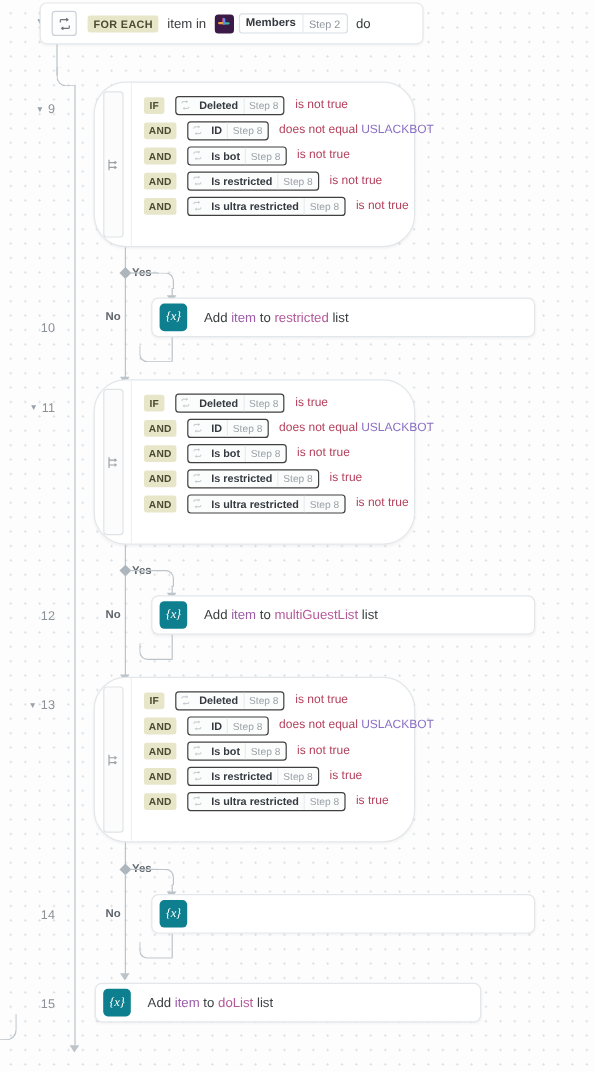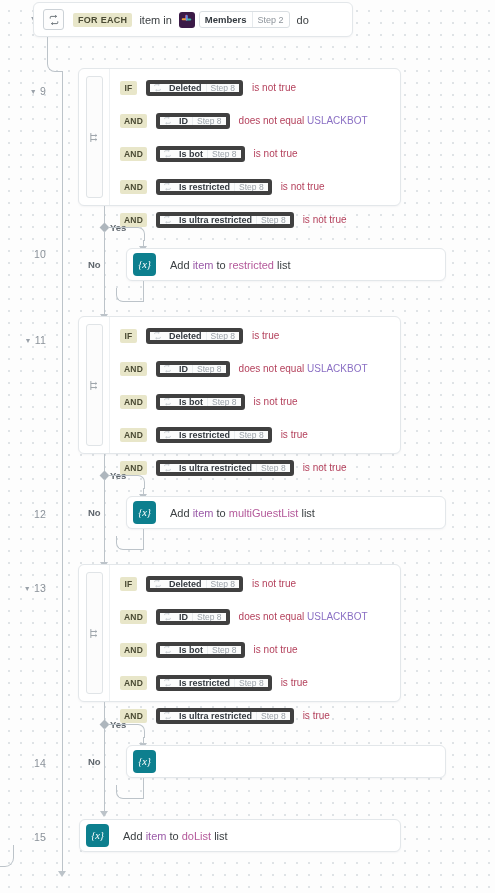--- a/index.html
+++ b/index.html
@@ -113,21 +113,21 @@
     white-space: nowrap;
   }
   .token-pill .tk-step {
     font-size: 9px; color: #8d949b;
     padding: 0 5px; display: flex; align-items: center;
     border-left: 1px solid #e6eaed;
     white-space: nowrap;
   }
 
   
-  .cond-card { left: 78px; width: 323px; display: flex; }
+  .cond-card { left: 78px; width: 268px; display: flex; border-radius: 27px; }
   .cond-rail {
     width: 31px;
     border-right: 1px solid #eef1f3;
     display: flex; align-items: center; justify-content: center;
     flex: none;
   }
   .cond-rail-inner {
     width: 17px;
     border: 1px solid #e0e4e7;
     border-radius: 3px;
@@ -135,39 +135,39 @@
     margin: 7px 0;
     align-self: stretch;
     display: flex; align-items: center; justify-content: center;
   }
   .cond-body { flex: 1; padding: 8px 0 7px 10px; }
 
   .cond-row {
     display: flex; align-items: center;
     height: 21px; margin-bottom: 0;
   }
-  .cond-row + .cond-row { margin-top: 12px; }
+  .cond-row + .cond-row { margin-top: 0; }
 
   .op-badge {
     background: #e8e6c9;
     color: #4a4a33;
     font-size: 8.5px;
     font-weight: bold;
     letter-spacing: .2px;
     min-width: 24px;
     text-align: center;
     padding: 2px 4px;
     border-radius: 2px;
     flex: none;
   }
   .op-badge.if-badge { min-width: 17px; }
 
   .var-pill {
     display: inline-flex; align-items: stretch;
-    border: 4px solid #404040;
+    border: 1px solid #404040;
     border-radius: 3px;
     background: #fbfcfc;
     overflow: hidden;
     margin-left: 9px;
     height: 16px;
     flex: none;
   }
   .var-pill .vp-ico {
     display: flex; align-items: center; justify-content: center;
     width: 15px;
@@ -413,21 +413,21 @@
 <div class="vline" style="left:104px; top:206px; height:22px;"></div>
 <div class="diamond" style="left:101px; top:224px;"></div>
 <div class="branch-label" style="left:110px; top:222px;">Yes</div>
 <div class="hline" style="left:108px; top:227px; width:24px;"></div>
 <div class="corner" style="left:131px; top:227px; width:14px; height:14px; border-left:none; border-bottom:none; border-top-right-radius:7px; border-top-left-radius:0; border-bottom-right-radius:0;"></div>
 <div class="vline" style="left:143px; top:240px; height:9px;"></div>
 <div class="arrow-down" style="left:139px; top:246px;"></div>
 <div class="branch-label" style="left:88px; top:259px;">No</div>
 <div class="vline" style="left:104px; top:231px; height:84px;"></div>
 
-<div class="gutter-num" style="top:248px;">
+<div class="gutter-num" style="top:268px;">
   <span>10</span>
 </div>
 <div class="card action-card" style="left:126px; top:248px; width:320px;">
   <span class="x-icon">{x}</span>
   <span class="action-text"><span>Add </span><span class="hl">item</span><span> to </span><span class="hl2">restricted</span><span> list</span></span>
 </div>
 
 <div class="vline" style="left:143px; top:281px; height:20px;"></div>
 <div class="corner" style="left:116px; top:288px; width:28px; height:14px; border-top:none; border-right:none; border-bottom-left-radius:7px; border-top-left-radius:0; border-bottom-right-radius:0;"></div>
 <div class="arrow-down" style="left:100px; top:314px;"></div>

